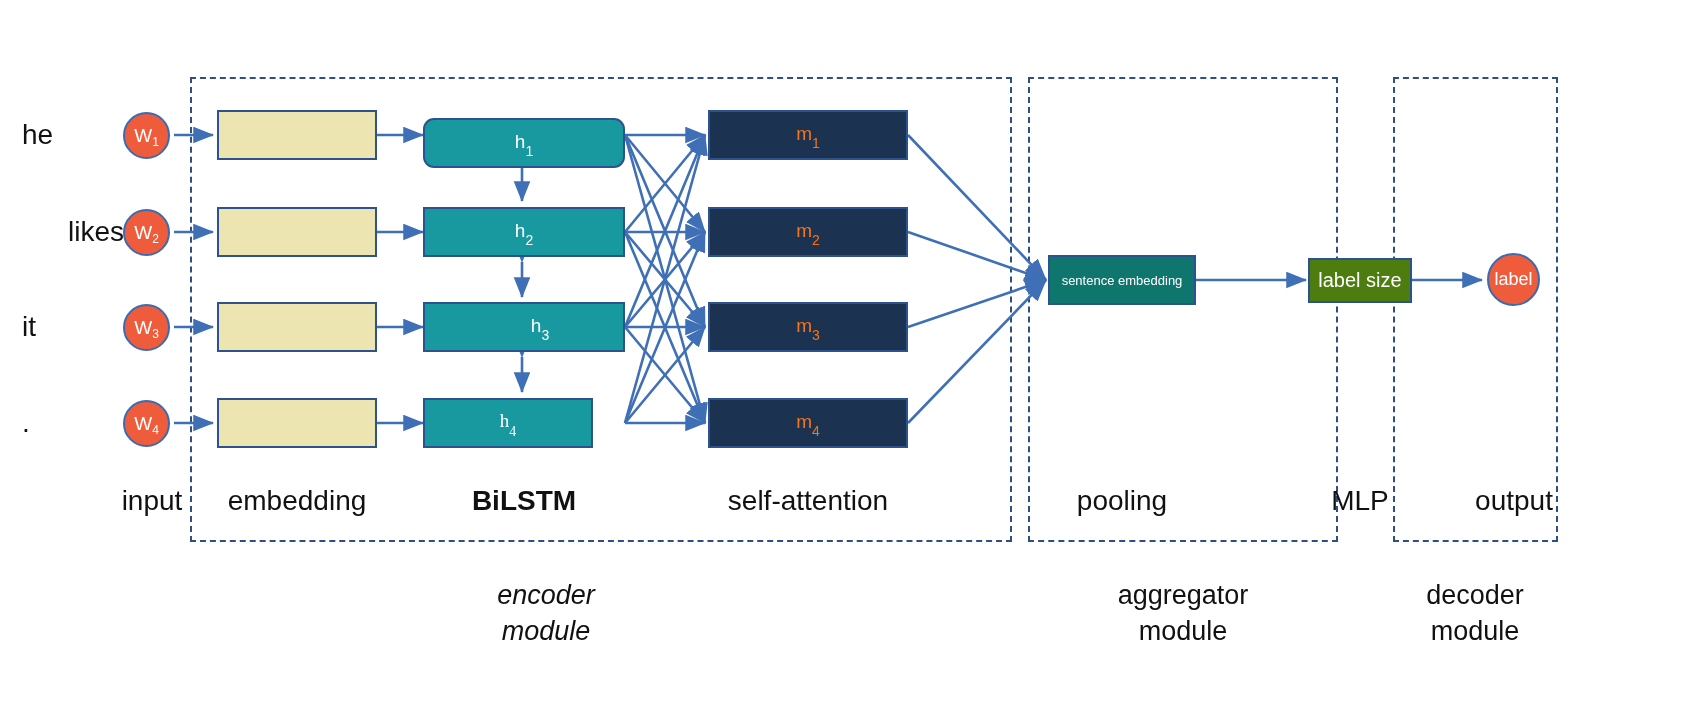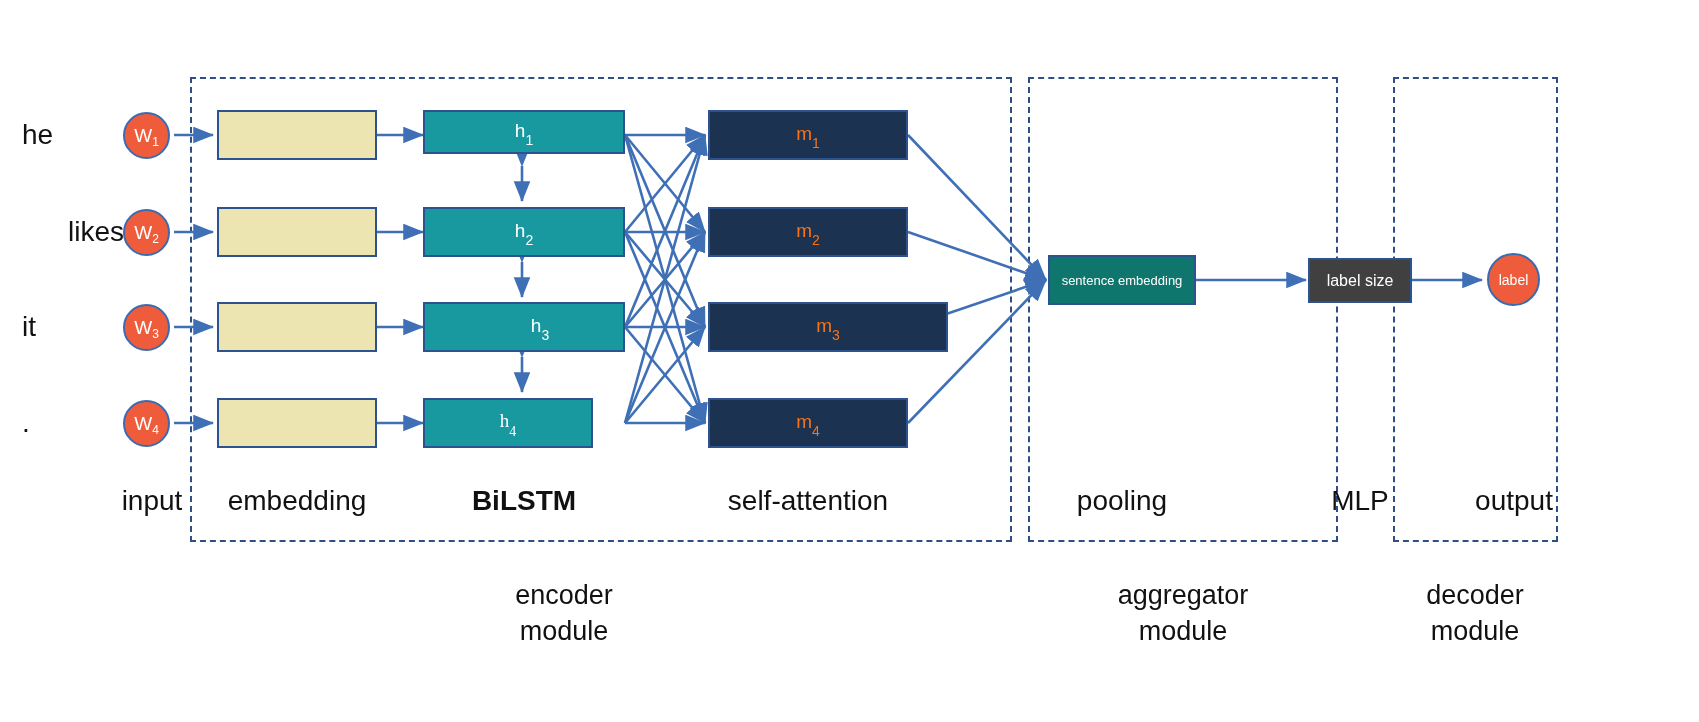--- a/index.html
+++ b/index.html
@@ -26,26 +26,26 @@
          color:#fff;font-size:19px;display:flex;align-items:center;justify-content:center;}
   .h-box sub{font-size:14px;position:relative;top:4px;}
 
   .m-box{position:absolute;background:#1b3350;border:2.5px solid #2d5290;box-sizing:border-box;
          color:#f97316;font-size:19px;display:flex;align-items:center;justify-content:center;}
   .m-box sub{font-size:14px;position:relative;top:4px;}
 
   .sent-box{position:absolute;background:#0f766e;border:2.5px solid #2d5290;box-sizing:border-box;
             color:#fff;font-size:13px;display:flex;align-items:center;justify-content:center;}
 
-  .label-box{position:absolute;background:#404040;border:2.5px solid #2d5290;box-sizing:border-box;
-             color:#fff;font-size:16px;display:flex;align-items:center;justify-content:center;}
+  .label-box{position:absolute;background:#4d7c0f;border:2.5px solid #2d5290;box-sizing:border-box;
+             color:#fff;font-size:20px;display:flex;align-items:center;justify-content:center;}
 
   .out-circle{position:absolute;width:53px;height:53px;border-radius:50%;
               background:#ef5c3c;border:2.5px solid #3a6bb0;box-sizing:border-box;
-              color:#fff;font-size:14px;display:flex;align-items:center;justify-content:center;}
+              color:#fff;font-size:18px;display:flex;align-items:center;justify-content:center;}
 
   .stage-label{position:absolute;font-size:28px;color:#111;text-align:center;white-space:nowrap;}
   .module-label{position:absolute;font-size:27px;color:#111;text-align:center;line-height:1.32;white-space:nowrap;}
 </style>
 </head>
 <body>
 
 <div id="stage">
 
 
@@ -125,61 +125,61 @@
   </div>
   <div class="wcircle" style="left:123px;top:400px;">
     <span><span>W</span><sub>4</sub></span>
   </div>
 
   <div class="embed-box" style="left:217px;top:110px;width:160px;height:50px;"></div>
   <div class="embed-box" style="left:217px;top:207px;width:160px;height:50px;"></div>
   <div class="embed-box" style="left:217px;top:302px;width:160px;height:50px;"></div>
   <div class="embed-box" style="left:217px;top:398px;width:160px;height:50px;"></div>
 
-  <div class="h-box" style="left:423px;top:110px;width:202px;height:44px;">
+  <div class="h-box" style="left:423px;top:118px;width:202px;height:50px;border-radius:11px;">
     <span><span>h</span><sub>1</sub></span>
   </div>
   <div class="h-box" style="left:423px;top:207px;width:202px;height:50px;">
     <span><span>h</span><sub>2</sub></span>
   </div>
   <div class="h-box" style="left:423px;top:302px;width:202px;height:50px;padding-left:32px;">
     <span><span>h</span><sub>3</sub></span>
   </div>
   <div class="h-box" style="left:423px;top:398px;width:170px;height:50px;font-family:Liberation Serif, serif;">
     <span><span>h</span><sub>4</sub></span>
   </div>
 
   <div class="m-box" style="left:708px;top:110px;width:200px;height:50px;">
     <span><span>m</span><sub>1</sub></span>
   </div>
   <div class="m-box" style="left:708px;top:207px;width:200px;height:50px;">
     <span><span>m</span><sub>2</sub></span>
   </div>
-  <div class="m-box" style="left:708px;top:302px;width:240px;height:50px;">
+  <div class="m-box" style="left:708px;top:302px;width:200px;height:50px;">
     <span><span>m</span><sub>3</sub></span>
   </div>
   <div class="m-box" style="left:708px;top:398px;width:200px;height:50px;">
     <span><span>m</span><sub>4</sub></span>
   </div>
 
   <div class="sent-box" style="left:1048px;top:255px;width:148px;height:50px;">sentence embedding</div>
 
   <div class="label-box" style="left:1308px;top:258px;width:104px;height:45px;">label size</div>
 
   <div class="out-circle" style="left:1487px;top:253px;">label</div>
 
   <div class="stage-label" style="left:112px;top:485px;width:80px;">input</div>
   <div class="stage-label" style="left:202px;top:485px;width:190px;">embedding</div>
   <div class="stage-label" style="left:424px;top:485px;width:200px;font-weight:bold;">BiLSTM</div>
   <div class="stage-label" style="left:700px;top:485px;width:216px;">self-attention</div>
   <div class="stage-label" style="left:1048px;top:485px;width:148px;">pooling</div>
   <div class="stage-label" style="left:1306px;top:485px;width:108px;">MLP</div>
   <div class="stage-label" style="left:1459px;top:485px;width:110px;">output</div>
 
-  <div class="module-label" style="left:404px;top:578px;width:320px;">
+  <div class="module-label" style="left:386px;top:578px;width:320px;font-style:italic;">
     <div>encoder</div>
     <div>module</div>
   </div>
   <div class="module-label" style="left:1023px;top:578px;width:320px;">
     <div>aggregator</div>
     <div>module</div>
   </div>
   <div class="module-label" style="left:1315px;top:578px;width:320px;">
     <div>decoder</div>
     <div>module</div>

